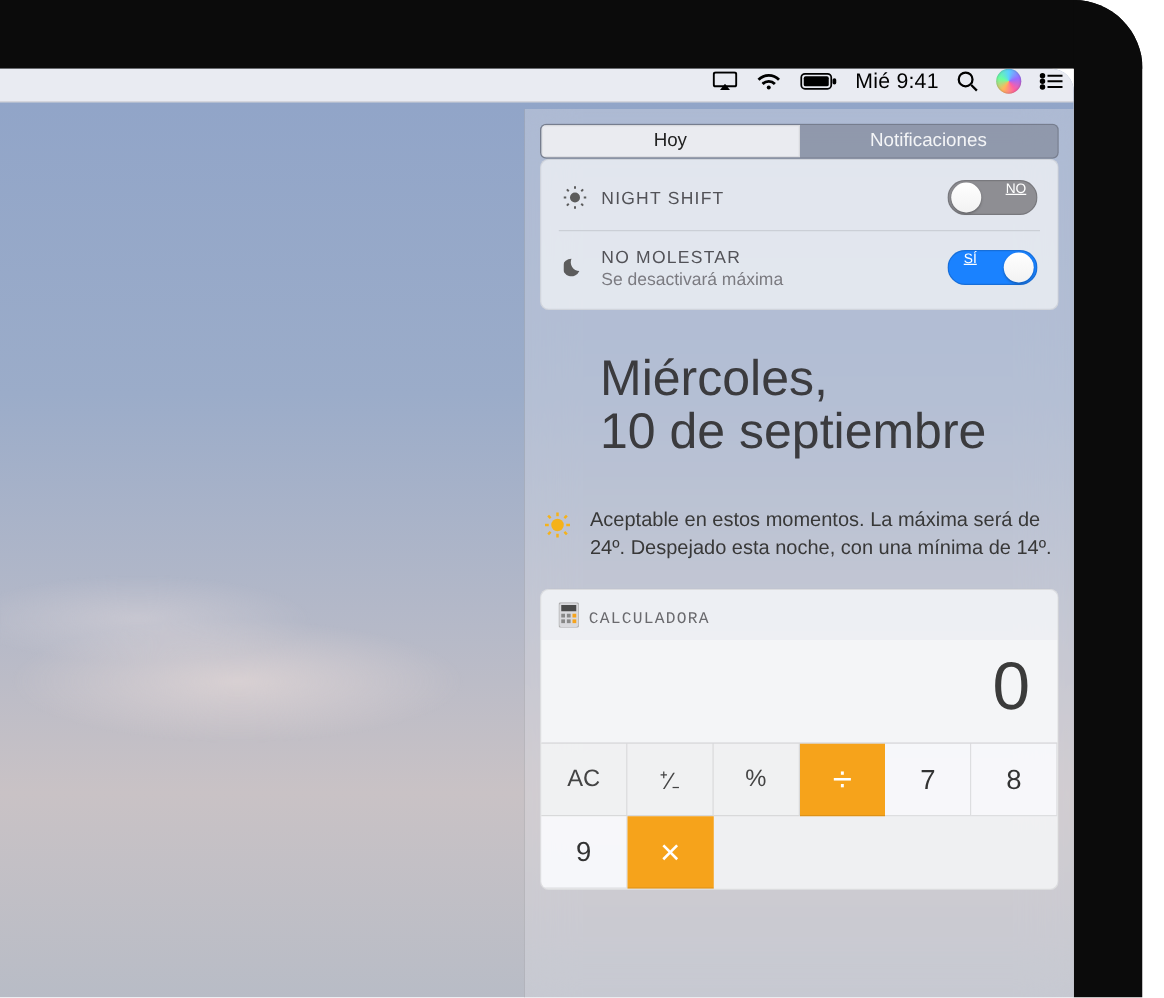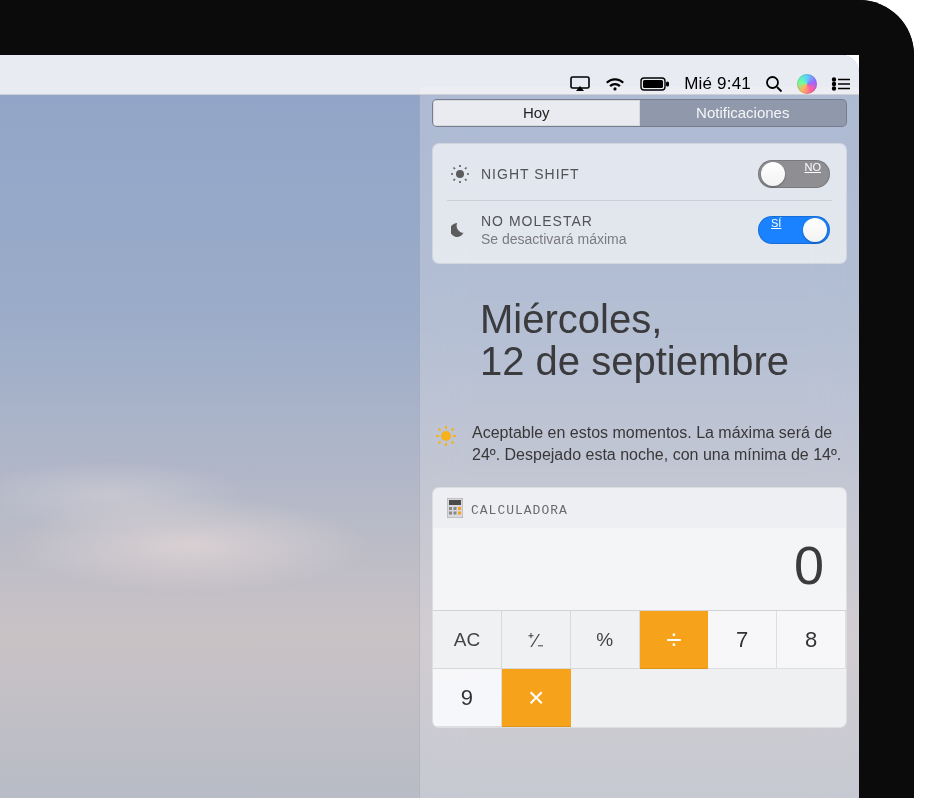--- a/index.html
+++ b/index.html
@@ -44,26 +44,26 @@
     background: radial-gradient(ellipse 260px 70px at 190px 110px, rgba(240,225,220,0.55), rgba(240,225,220,0) 70%),
                 radial-gradient(ellipse 200px 50px at 110px 60px, rgba(235,225,225,0.35), rgba(235,225,225,0) 70%);
     filter: blur(1px);
     pointer-events:none;
   }
 
   
   .menubar {
     position: absolute;
     top: 0; left: 0; right: 0;
-    height: 40px;
+    height: 27px;
     background: rgba(245,245,247,0.88);
     border-bottom: 1px solid rgba(0,0,0,0.12);
     display: flex;
     justify-content: flex-end;
-    align-items: flex-end;
+    align-items: flex-start;
     padding-right: 8px;
     gap: 14px;
     font-size: 17px;
     color: #000;
     z-index: 2;
   }
   .menubar .status { display:flex; align-items:center; gap:14px; }
   .menubar .clock { font-weight: 400; letter-spacing: 0.2px; }
   .menubar svg { display:block; }
 
@@ -100,21 +100,21 @@
   }
   .seg .seg-item.active {
     background: rgba(250,250,252,0.85);
     color:#222;
     font-weight:500;
     box-shadow: inset 0 0 0 1px rgba(0,0,0,0.08);
   }
   .seg .seg-item.inactive { color: rgba(255,255,255,0.9); }
 
   .toggle-card {
-    margin-top: 16px;
+    margin-top: 0;
     background: rgba(245,246,250,0.72);
     border-radius: 7px;
     border: 1px solid rgba(0,0,0,0.08);
     padding: 4px 14px;
   }
   .toggle-row {
     display:flex;
     align-items:center;
     padding: 12px 2px;
     gap: 10px;
@@ -306,21 +306,21 @@
           </div>
           <div class="switch on">
             <span>SÍ</span>
             <span class="knob"></span>
           </div>
         </div>
       </div>
 
       <div class="date-block">
         <div class="d1">Miércoles,</div>
-        <div class="d1">12 de septiembre</div>
+        <div class="d1">10 de septiembre</div>
       </div>
 
       <div class="weather-row">
         <div class="wicon">
           <svg width="24" height="24" viewBox="0 0 24 24">
             <circle cx="12" cy="12" r="5" fill="#f5b21a"></circle>
             <g stroke="#f5b21a" stroke-width="2">
               <line x1="12" y1="2" x2="12" y2="5"></line>
                 <line x1="12" y1="19" x2="12" y2="22"></line>
               <line x1="2" y1="12" x2="5" y2="12"></line>

